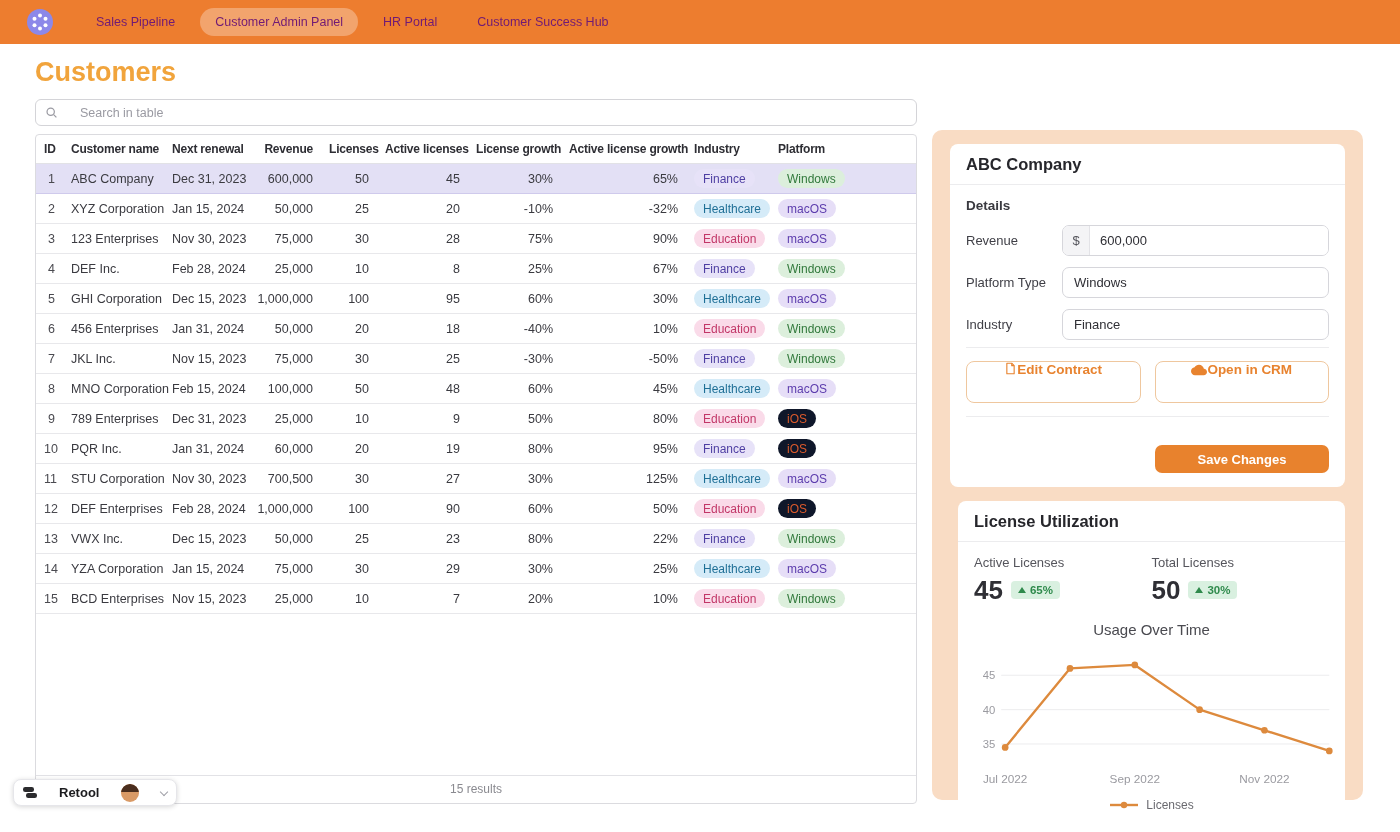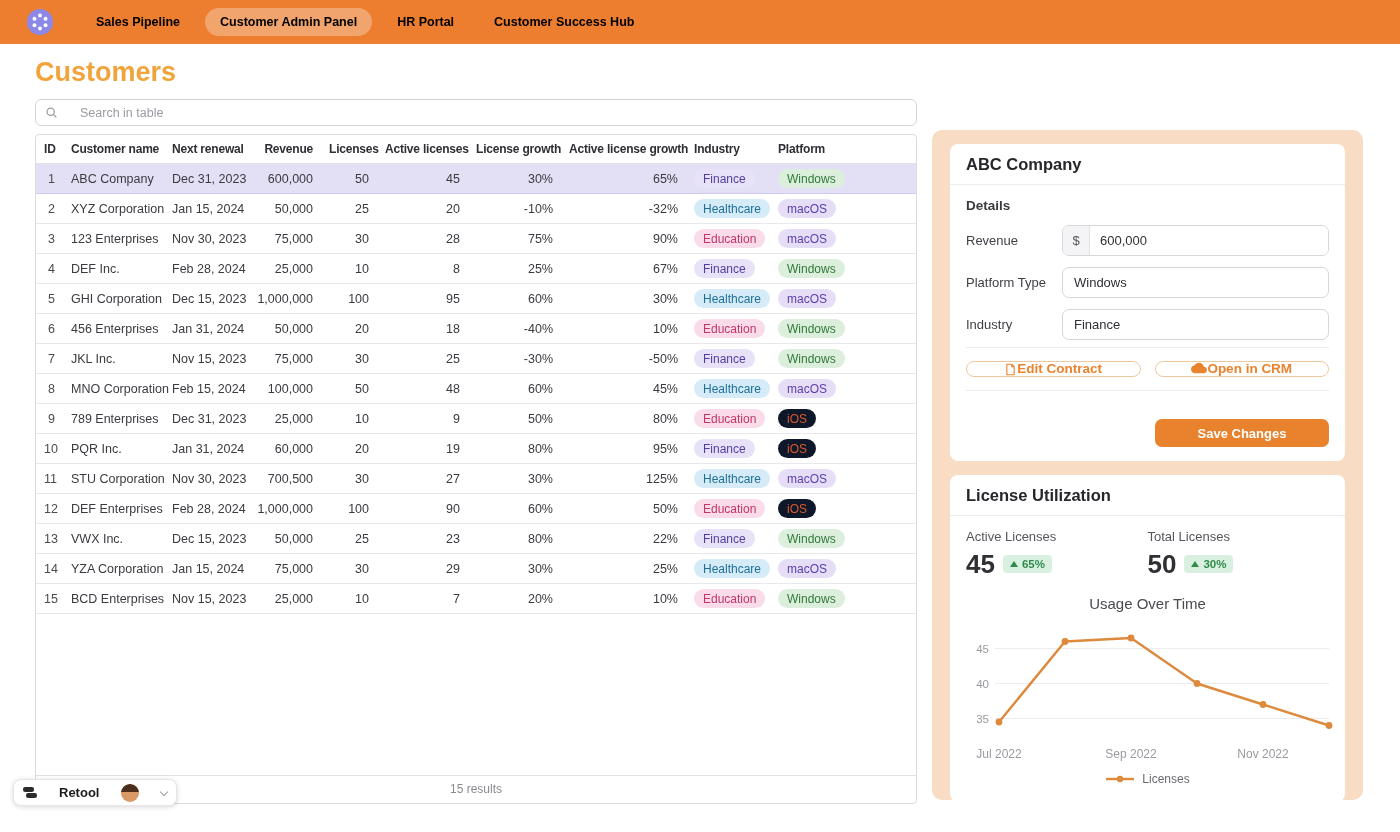--- a/index.html
+++ b/index.html
@@ -3,21 +3,21 @@
 <meta charset="utf-8">
 <style>
   * { box-sizing: border-box; margin: 0; padding: 0; }
   html,body { width:1400px; height:832px; overflow:hidden; background:#fff;
     font-family:"Liberation Sans", sans-serif; }
 
   
   .navbar { height:44px; background:#ED7D2F; display:flex; align-items:center; padding:0 14px; }
   .nav-logo { width:26px; height:26px; margin:0 28px 0 13px; flex:0 0 auto; }
   .nav-items { display:flex; align-items:center; gap:10px; }
-  .nav-item { color:#000000; font-size:12.5px; font-weight:700; padding:7px 15px;
+  .nav-item { color:#701a75; font-size:12.5px; font-weight:400; padding:7px 15px;
     border-radius:15px; cursor:pointer; white-space:nowrap; }
   .nav-item.active { background:rgba(255,255,255,0.30); }
 
   
   .main { display:flex; padding-left:35px; }
   .left-col { width:882px; flex:0 0 auto; }
   .page-title { color:#F1A43C; font-size:27px; font-weight:700; margin:13px 0 12px; line-height:30px; }
   .search-box { height:27px; border:1px solid #D4D4D8; border-radius:6px; display:flex;
     align-items:center; padding:0 9px; gap:22px; background:#fff; }
   .search-box input { border:none; outline:none; flex:1; font-size:12.5px; color:#333;
@@ -42,21 +42,21 @@
   .pill-windows    { background:#DCEFDC; color:#31793B; }
   .pill-macos      { background:#E6DEF7; color:#5C3CAD; }
   .pill-ios        { background:#0f172a; color:#DB5A2C; }
   .table-footer { border-top:1px solid #E2E2E6; text-align:center; padding:6px 0 7px;
     color:#8A8A90; font-size:12px; }
 
   
   .right-panel { width:431px; margin-left:15px; margin-top:86px; height:670px;
     background:#F9DCC4; border-radius:10px; padding:14px 18px; }
   .card { background:#fff; border-radius:8px; overflow:hidden; }
-  .card + .card { margin-top:14px; }
+  .card + .card { margin-top:14px;margin-left:8px; }
   .card-title { padding:11px 16px 10px; font-size:16.5px; font-weight:700; color:#26262B;
     border-bottom:1px solid #ECECEE; }
   .card-body { padding:13px 16px 14px; }
   .usage-details { display:flex; }
   .usage-col { width:126px; flex:0 0 auto; }
   .section-label { font-size:13.5px; font-weight:700; color:#3A3A40; margin-bottom:12px; }
   .ring { width:98px; height:98px; border-radius:50%; display:flex; align-items:center;
     justify-content:center; margin-left:2px; }
   .ring-inner { width:74px; height:74px; background:#fff; border-radius:50%; display:flex;
     align-items:center; justify-content:center; font-size:21px; color:#3A3A40; }
@@ -68,22 +68,22 @@
     overflow:hidden; background:#fff; align-items:stretch; }
   .input-prefix { width:27px; background:#F4F4F6; border-right:1px solid #E3E3E7;
     display:flex; align-items:center; justify-content:center; font-size:13px; color:#55555C; }
   .input-group input { flex:1; border:none; outline:none; padding:0 10px; font-size:13px;
     color:#2F2F35; font-family:"Liberation Sans",sans-serif; min-width:0; }
   .select { border:1px solid #D6D6DB; border-radius:7px; height:31px; display:flex;
     align-items:center; justify-content:space-between; padding:0 11px; font-size:13px;
     color:#2F2F35; cursor:pointer; background:#fff; }
   .hr { height:1px; background:#ECECEE; margin:3px 0 13px; }
   .btn-row { display:flex; gap:14px; }
-  .btn-outline { flex:1; height:16px; border:1px solid #EFC79E; border-radius:8px; background:#fff;
-    color:#E8832F; font-size:13.5px; font-weight:700; display:flex; align-items:flex-end;
+  .btn-outline { flex:1; height:42px; border:1px solid #EFC79E; border-radius:8px; background:#fff;
+    color:#E8832F; font-size:13.5px; font-weight:700; display:flex; align-items:flex-start;
     justify-content:center; cursor:pointer; font-family:"Liberation Sans",sans-serif; }
   .save-row { display:flex; justify-content:flex-end; border-top:1px solid #ECECEE;
     margin-top:13px; padding-top:28px; }
   .btn-primary { width:174px; height:28px; background:#E8822D; color:#fff; border:none;
     border-radius:7px; font-size:13px; font-weight:700; cursor:pointer;
     font-family:"Liberation Sans",sans-serif; }
 
   
   .stats-row { display:flex; padding:13px 16px 4px; }
   .stat { width:50%; }

